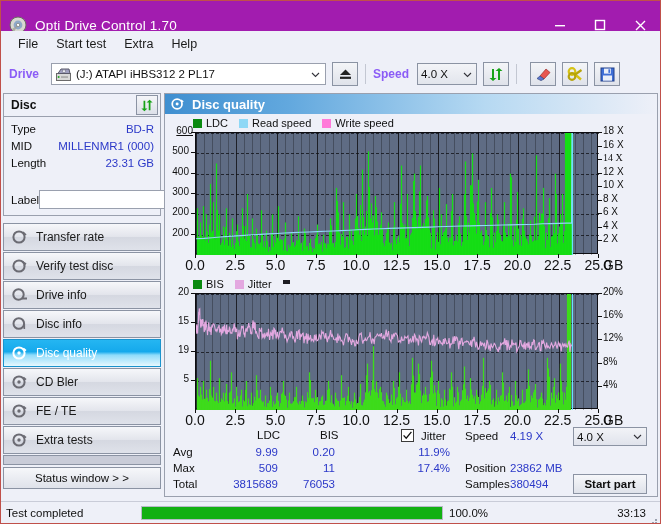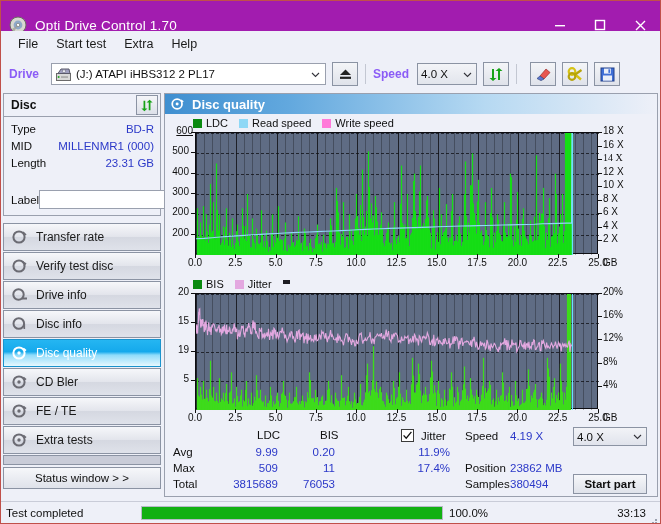--- a/index.html
+++ b/index.html
@@ -150,21 +150,21 @@
     position: absolute;
     background: #5f6c84;
     border: 1px solid #0d0d12;
   }
   .ytick, .yticke {
     position: absolute; font-size: 10px; color: #101010;
     text-align: right; white-space: nowrap;
   }
   .yticke { text-align: left; }
   .xtick {
-    position: absolute; font-size: 10px; color: #101010;
+    position: absolute; font-size: 14px; color: #101010;
     text-align: center; white-space: nowrap;
   }
   .tickmark { position: absolute; height: 1px; width: 4px; background: #101010; }
   .tickmarkx { position: absolute; width: 1px; height: 4px; background: #101010; }
   .cursorline { position: absolute; width: 1px; background: #67e3ff; }
   
   #stats {
     position: absolute; left: 0; bottom: 0; width: 492px; height: 70px;
     background: #eef0f8; font-size: 11.5px; color: #101010;
   }

